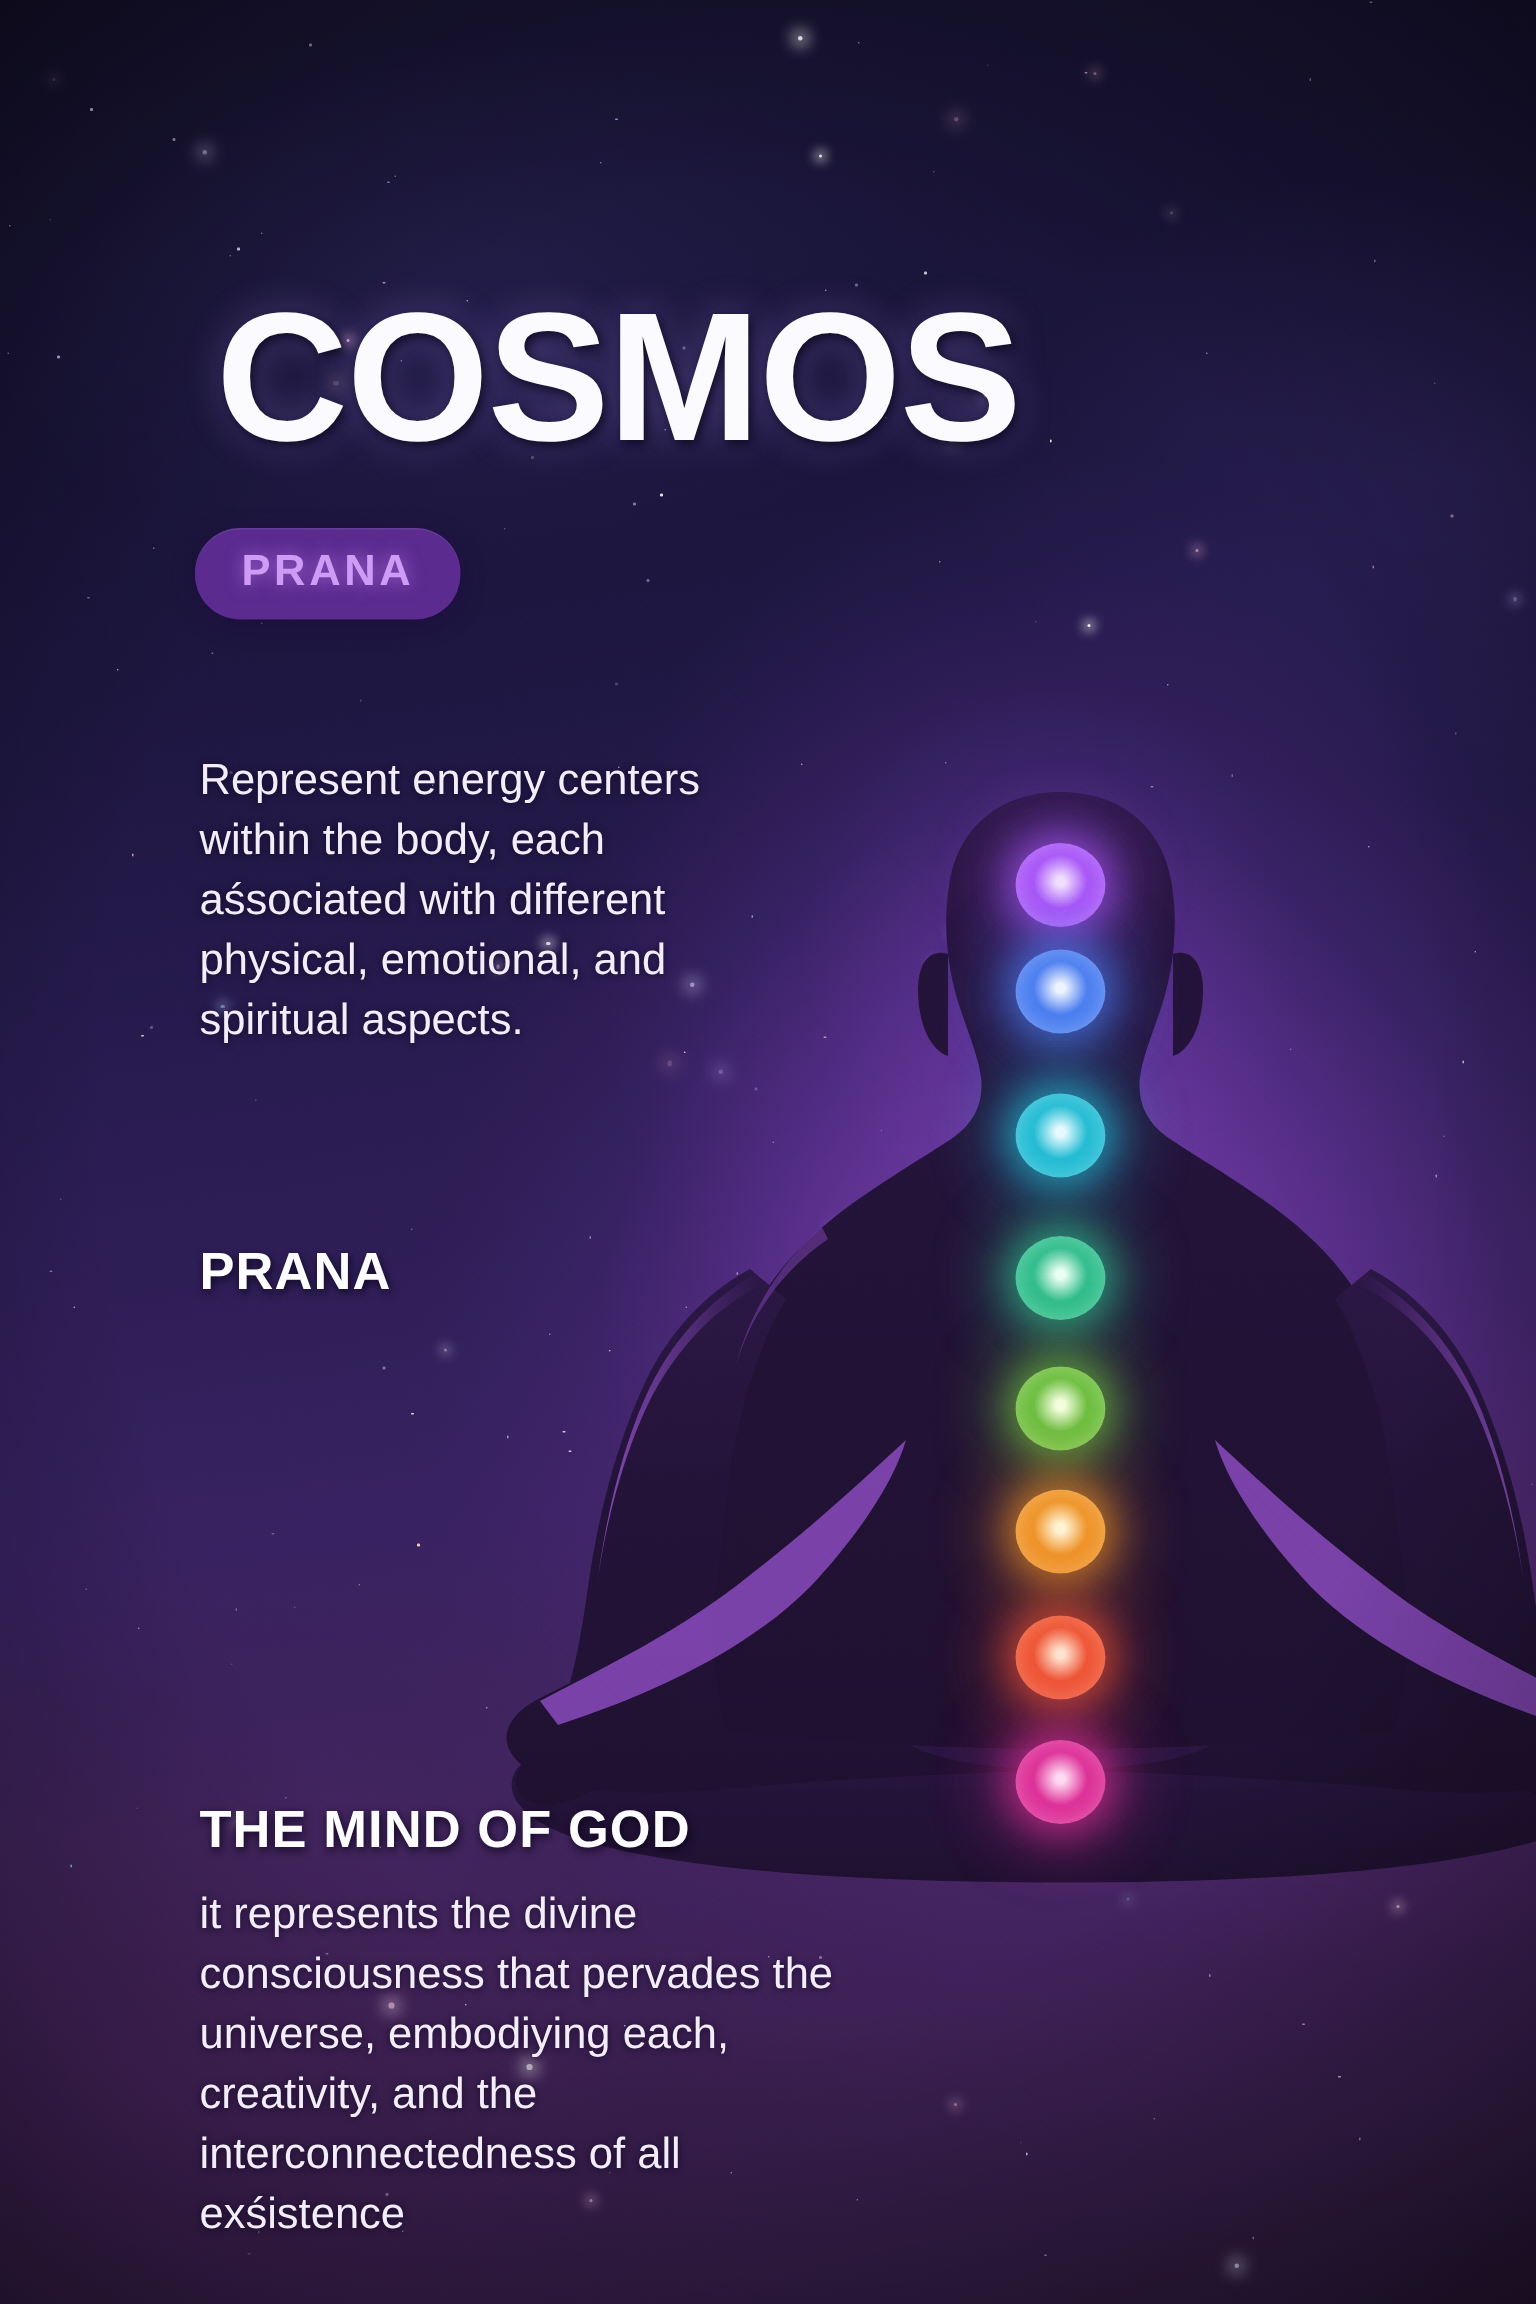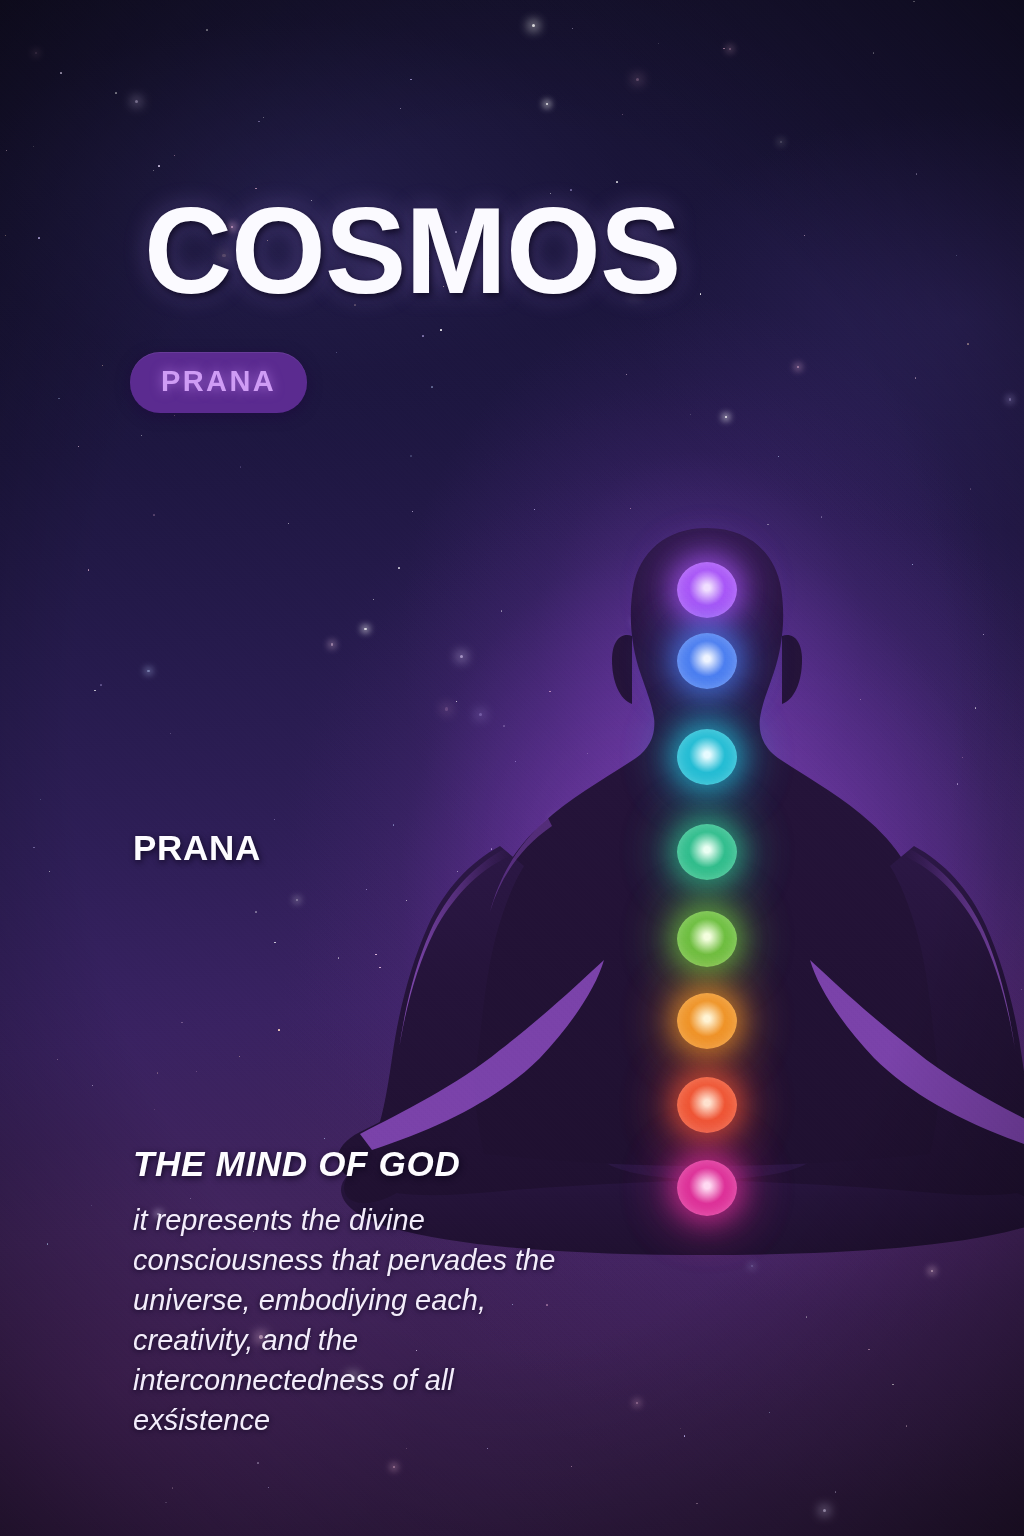--- a/index.html
+++ b/index.html
@@ -117,21 +117,21 @@
     color:#cf9cf5;
     text-shadow:0 0 12px rgba(210,150,255,.55);
     white-space:nowrap;
   }
 
   
   .sections { position:absolute; left:0; top:0; width:1024px; }
   .section { position:absolute; left:133px; }
   .section.s0 { top:500px; }
   .section.s1 { top:828px; }
-  .section.s2 { top:1144px;font-style:italic; }
+  .section.s2 { top:1200px; }
 
   .sec-heading {
     font-size:35px;
     font-weight:bold;
     letter-spacing:.7px;
     color:#fdfcff;
     margin-bottom:16px;
     text-shadow:1px 2px 6px rgba(10,5,26,.85);
     white-space:nowrap;
   }
@@ -491,20 +491,21 @@
 
   <div id="header">
     <div class="title">COSMOS</div>
     <div class="subtitle-row">
       <div class="badge">PRANA</div>
     </div>
   </div>
 
   <div class="sections" id="sections">
     <div class="section s0">
+      <div class="sec-body">Represent energy centers within the body, each aśsociated with different physical, emotional, and spiritual aspects.</div>
     </div>
     <div class="section s1">
       <div class="sec-heading">PRANA</div>
     </div>
     <div class="section s2">
       <div class="sec-heading">THE MIND OF GOD</div>
       <div class="sec-body">it represents the divine consciousness that pervades the universe, embodiying each, creativity, and the interconnectedness of all exśistence</div>
     </div>
   </div>
 

